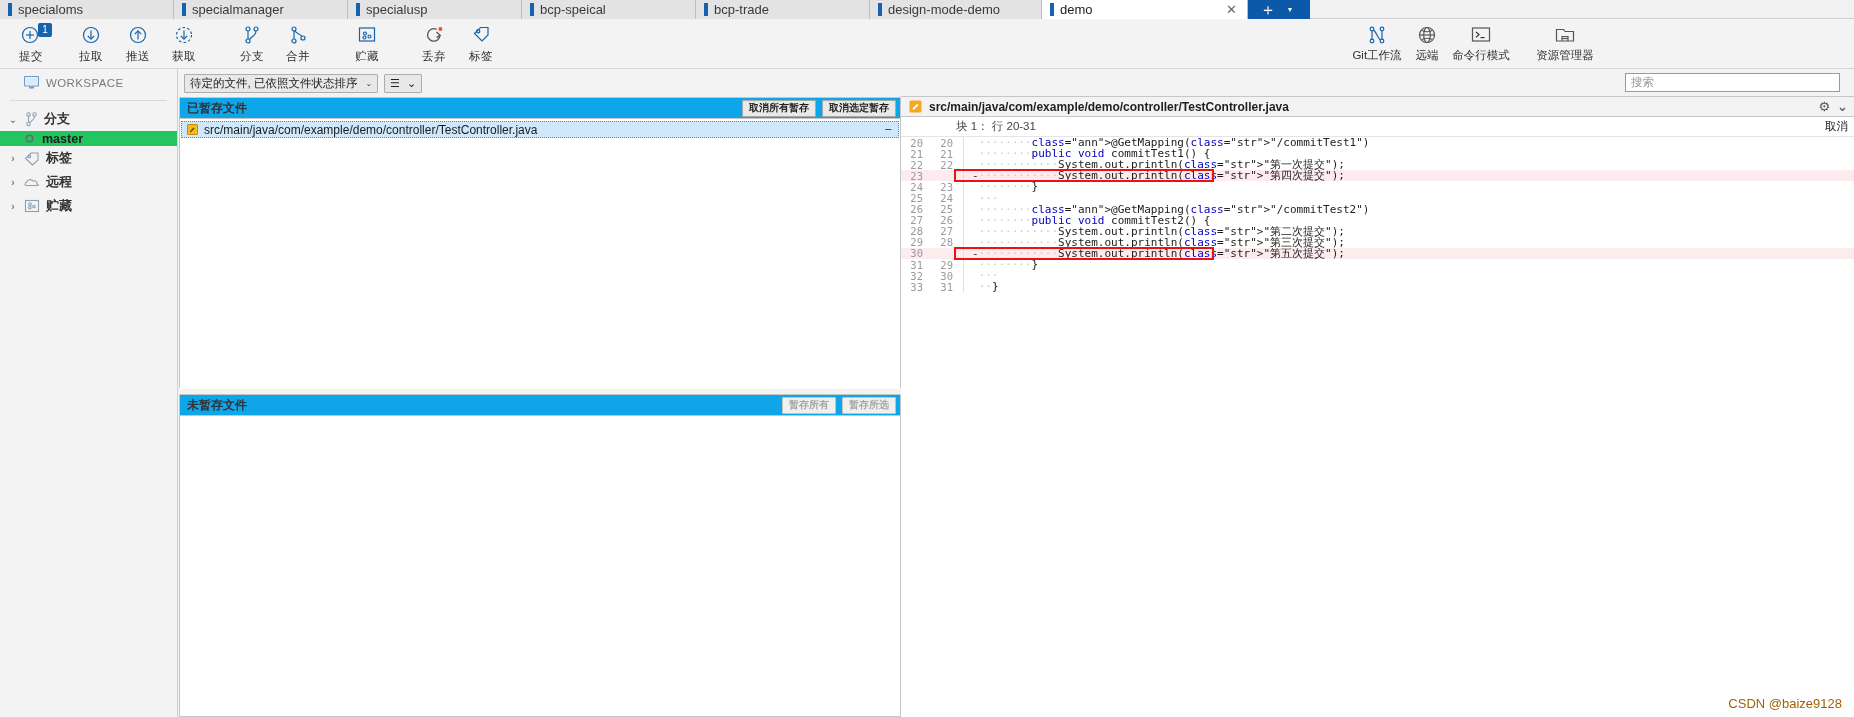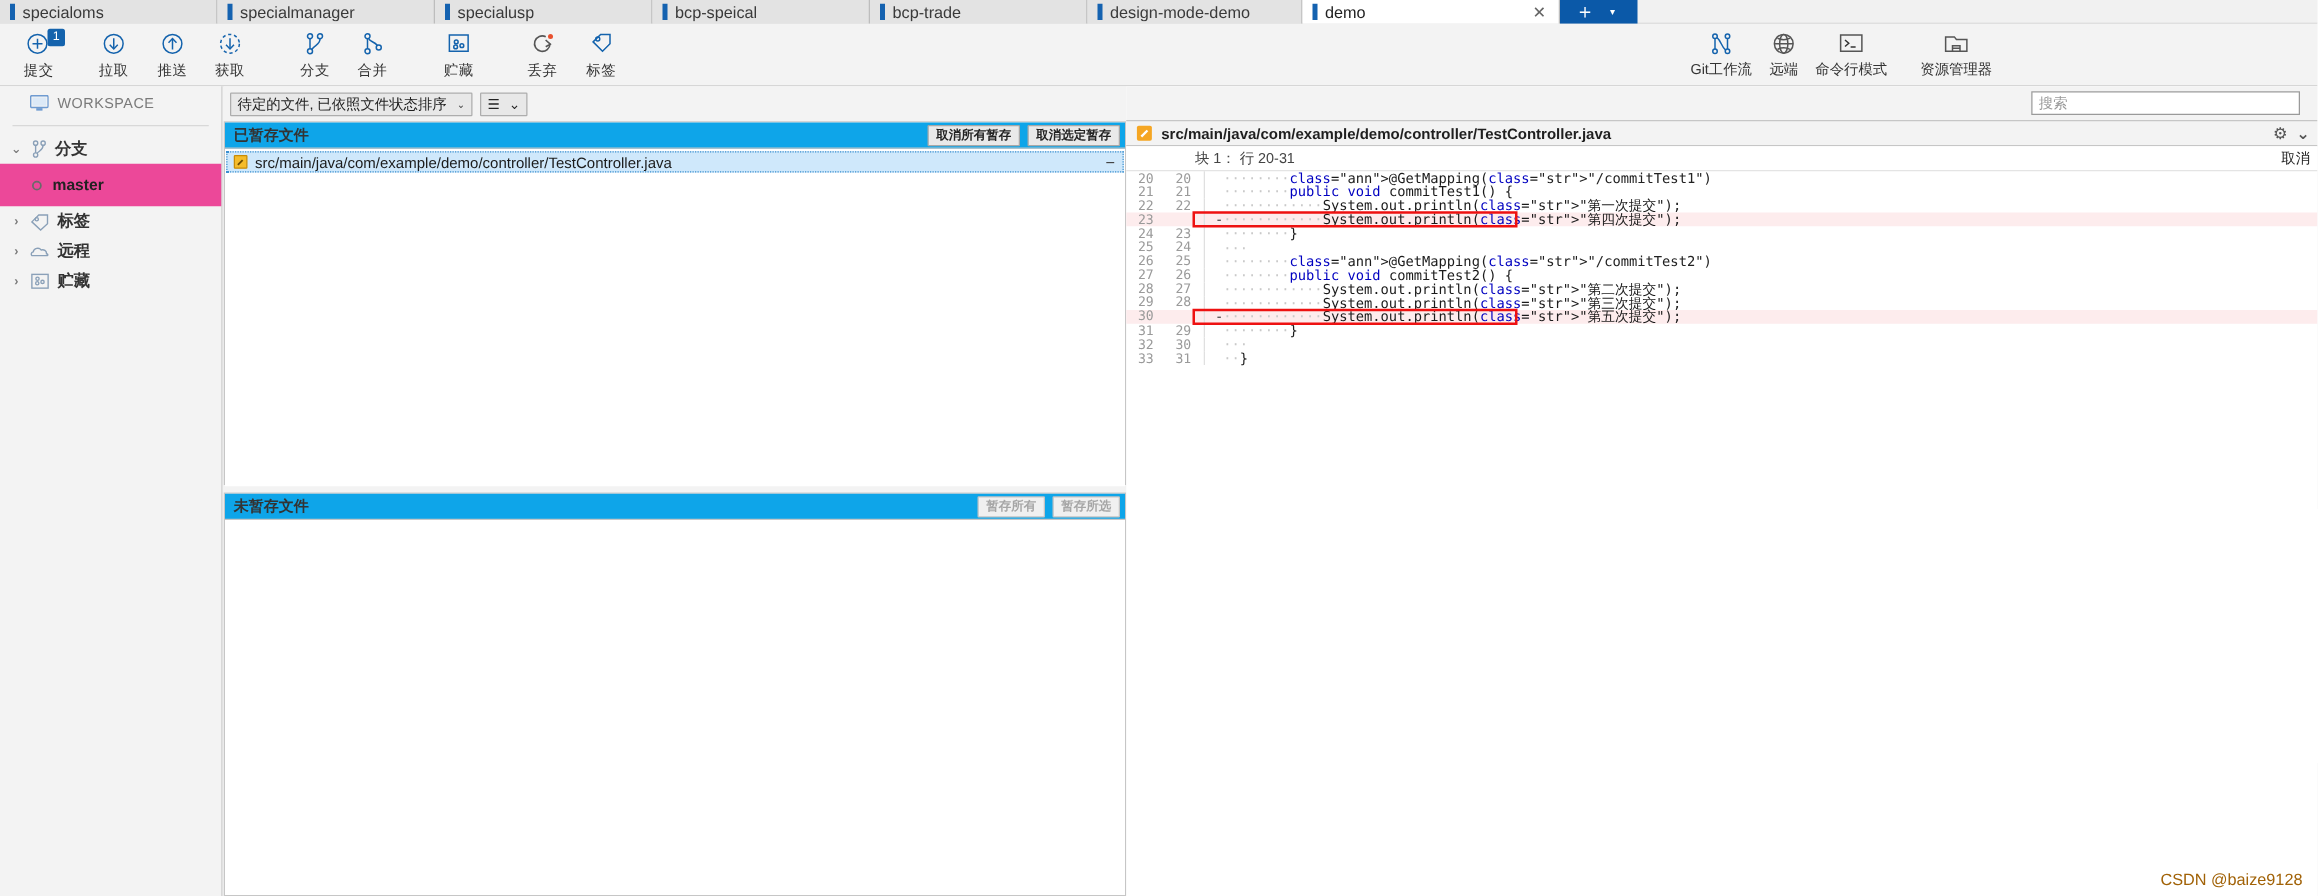--- a/index.html
+++ b/index.html
@@ -84,23 +84,23 @@
     padding-left: 36px; color: #333; font-size: 12.5px;
   }
   .side-item.sel { background: #3c9aee; color: #fff; }
   .side-sep { height: 1px; background: #d8d8d8; margin: 6px 10px 6px 10px; }
   .side-group {
     height: 24px; display: flex; align-items: center; gap: 6px;
     padding-left: 8px; font-size: 13px; color: #333; font-weight: 600;
   }
   .side-group .arrow { width: 10px; color: #7a7a7a; font-size: 10px; text-align: center; }
   .branch-row {
-    height: 34px; display: flex; align-items: center; gap: 7px;
+    height: 15px; display: flex; align-items: center; gap: 7px;
     padding-left: 24px; font-weight: 700; font-size: 12.5px; color: #222;
-    background: #ec4899;
+    background: #22c55e;
   }
 
   
   .center {
     position: absolute; top: 69px; left: 179px; width: 722px; height: 648px;
     background: #f3f3f3;
   }
   .filterbar {
     height: 25px; display: flex; align-items: center; gap: 6px;
     padding: 3px 0 0 5px;

